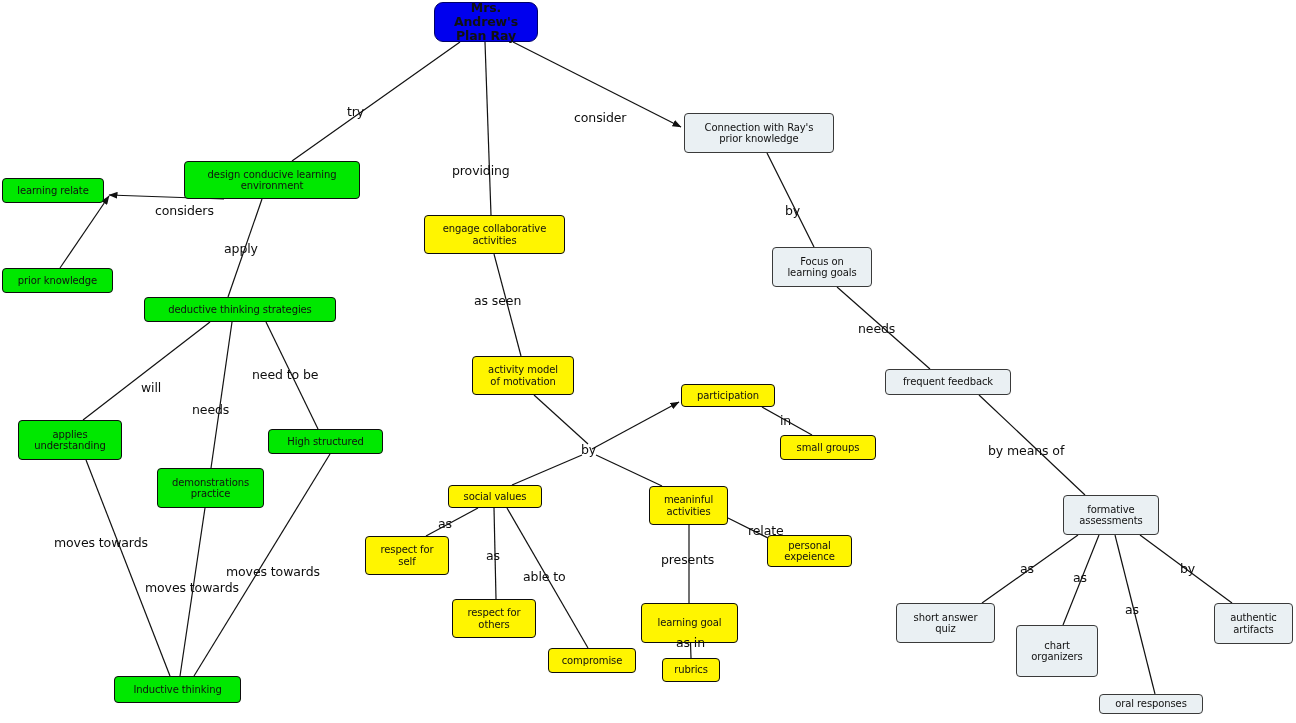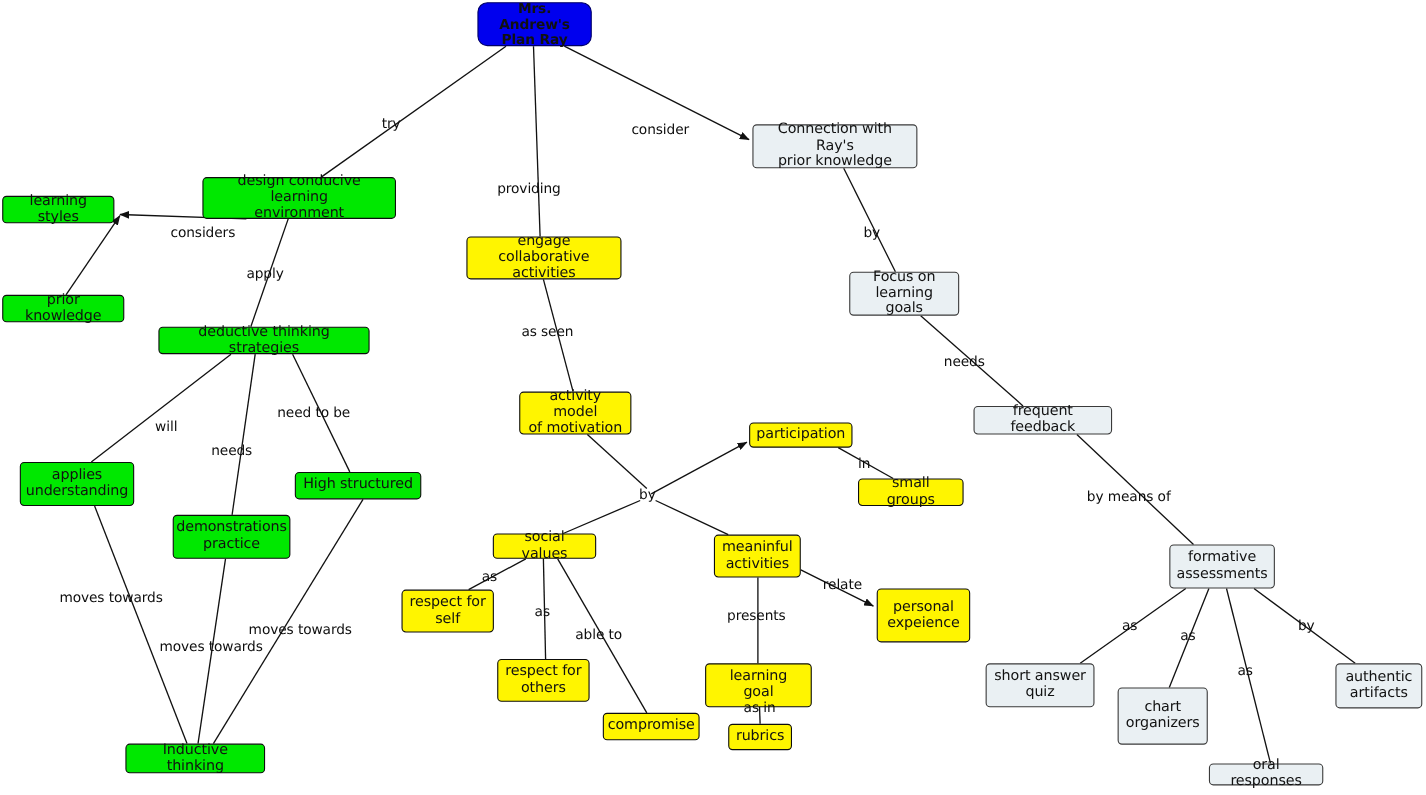--- a/index.html
+++ b/index.html
@@ -32,21 +32,21 @@
     border: 1px solid #1a1a1a;
     border-radius: 4px;
     display: flex;
     align-items: center;
     justify-content: center;
     text-align: center;
     line-height: 1.12;
     color: #111111;
     padding: 2px 6px;
     white-space: pre-line;
-    font-size: 13px;
+    font-size: 10px;
     letter-spacing: -0.1px;
   }
   .node.root {
     background: #0000ee;
     color: #111111;
     font-weight: bold;
     border-color: #000066;
     border-radius: 9px;
     font-size: 12.5px;
   }
@@ -114,21 +114,21 @@
         <line x1="1099" y1="535" x2="1063" y2="625" stroke="#111111" stroke-width="1.2"></line>
         <line x1="1115" y1="535" x2="1155" y2="694" stroke="#111111" stroke-width="1.2"></line>
         <line x1="1140" y1="535" x2="1232" y2="603" stroke="#111111" stroke-width="1.2"></line>
       </g>
   </svg>
   <div id="node-layer">
       <div class="node root" style="left: 434px; top: 2px; width: 104px; height: 40px;">Mrs. Andrew's
 Plan Ray</div>
       <div class="node green" style="left: 184px; top: 161px; width: 176px; height: 38px;">design conducive learning
 environment</div>
-      <div class="node green" style="left: 2px; top: 178px; width: 102px; height: 25px;">learning styles</div>
+      <div class="node green" style="left: 2px; top: 178px; width: 102px; height: 25px;">learning relate</div>
       <div class="node green" style="left: 2px; top: 268px; width: 111px; height: 25px;">prior knowledge</div>
       <div class="node green" style="left: 144px; top: 297px; width: 192px; height: 25px;">deductive thinking strategies</div>
       <div class="node green" style="left: 18px; top: 420px; width: 104px; height: 40px;">applies
 understanding</div>
       <div class="node green" style="left: 157px; top: 468px; width: 107px; height: 40px;">demonstrations
 practice</div>
       <div class="node green" style="left: 268px; top: 429px; width: 115px; height: 25px;">High structured</div>
       <div class="node green" style="left: 114px; top: 676px; width: 127px; height: 27px;">Inductive thinking</div>
       <div class="node yellow" style="left: 424px; top: 215px; width: 141px; height: 39px;">engage collaborative
 activities</div>
@@ -137,21 +137,21 @@
       <div class="node yellow" style="left: 448px; top: 485px; width: 94px; height: 23px;">social values</div>
       <div class="node yellow" style="left: 649px; top: 486px; width: 79px; height: 39px;">meaninful
 activities</div>
       <div class="node yellow" style="left: 681px; top: 384px; width: 94px; height: 23px;">participation</div>
       <div class="node yellow" style="left: 780px; top: 435px; width: 96px; height: 25px;">small groups</div>
       <div class="node yellow" style="left: 365px; top: 536px; width: 84px; height: 39px;">respect for
 self</div>
       <div class="node yellow" style="left: 452px; top: 599px; width: 84px; height: 39px;">respect for
 others</div>
       <div class="node yellow" style="left: 548px; top: 648px; width: 88px; height: 25px;">compromise</div>
-      <div class="node yellow" style="left: 797px; top: 535px; width: 85px; height: 49px;">personal
+      <div class="node yellow" style="left: 767px; top: 535px; width: 85px; height: 32px;">personal
 expeience</div>
       <div class="node yellow" style="left: 641px; top: 603px; width: 97px; height: 40px;">learning goal</div>
       <div class="node yellow" style="left: 662px; top: 658px; width: 58px; height: 24px;">rubrics</div>
       <div class="node bluegray" style="left: 684px; top: 113px; width: 150px; height: 40px;">Connection with Ray's
 prior knowledge</div>
       <div class="node bluegray" style="left: 772px; top: 247px; width: 100px; height: 40px;">Focus on
 learning goals</div>
       <div class="node bluegray" style="left: 885px; top: 369px; width: 126px; height: 26px;">frequent feedback</div>
       <div class="node bluegray" style="left: 1063px; top: 495px; width: 96px; height: 40px;">formative
 assessments</div>

